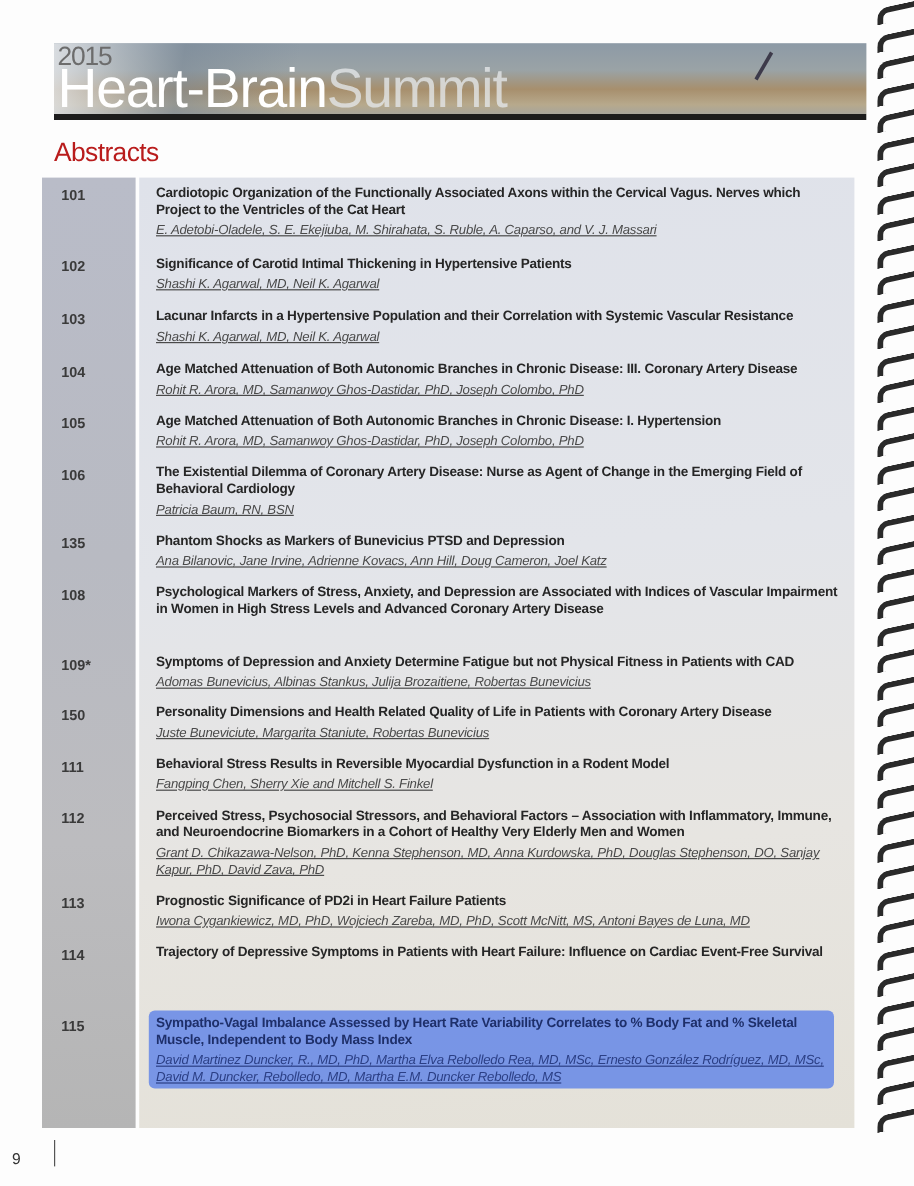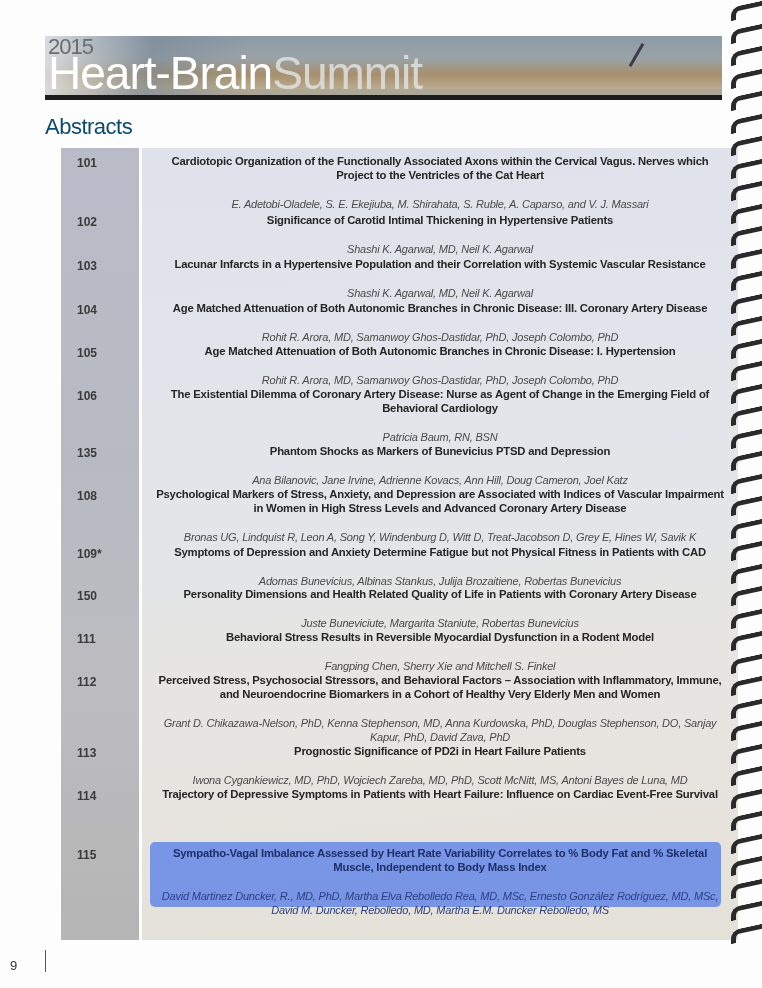--- a/index.html
+++ b/index.html
@@ -27,45 +27,45 @@
   .banner-year {
     position: absolute; left: 3px; top: -2px;
     font-size: 22px; color: #6c6c6c; letter-spacing: -1px; font-weight: 400;
   }
   .banner-title {
     position: absolute; left: 3px; top: 14px; font-size: 46px; line-height: 46px; color: #ffffff; letter-spacing: -1px;
   }
   .banner-title .summit { color: #e3e6e8; opacity: 0.8; }
 
   .section-heading {
-    position: absolute; left: 45px; top: 114px; font-size: 22px; color: #0c4a6e; letter-spacing: -0.5px;
+    position: absolute; left: 45px; top: 114px; font-size: 22px; color: #b91c1c; letter-spacing: -0.5px;
   }
 
   
   .table {
-    position: absolute; left: 61px; top: 148px; width: 677px; height: 639px; text-align: center;
+    position: absolute; left: 35px; top: 148px; width: 677px; height: 639px;
   }
   .num-col {
     position: absolute; left: 0; top: 0; width: 78px; height: 792px;
     background: linear-gradient(180deg, #b9bcc8 0%, #b8bac2 40%, #bcbcbf 70%, #b5b5b5 100%);
   }
   .content-col {
     position: absolute; left: 81px; top: 0; width: 596px; height: 792px;
     background: linear-gradient(175deg, #dfe2ea 0%, #e3e5ea 40%, #e7e5e1 70%, #e4e1d8 100%);
   }
   .row { position: absolute; left: 0; width: 677px; }
   .row-num {
     position: absolute; left: 16px; top: 2px; font-size: 12px; font-weight: bold; color: #3a3a3a;
   }
   .row-body { position: absolute; left: 95px; width: 568px; }
   .row-title {
     font-size: 11.3px; font-weight: bold; color: #262626; line-height: 14px; letter-spacing: -0.2px;
   }
   .row-authors {
-    font-size: 11px; font-style: italic; color: #4a4a4a; line-height: 14px; margin-top: 15px; letter-spacing: -0.2px;
+    font-size: 11px; font-style: italic; color: #4a4a4a; line-height: 14px; margin-top: 3px; letter-spacing: -0.2px; text-decoration: underline;
   }
   .highlight {
     position: absolute; left: 89px; top: 694px; width: 571px; height: 65px;
     background: #6f8ee6; border-radius: 5px; opacity: 0.92;
   }
   .row.hl .row-title { color: #1e2f6a; }
   .row.hl .row-authors { color: #2b3f85; }
 
   
   .spiral { position: absolute; right: 0; top: 0; width: 30px; height: 940px; }
@@ -143,21 +143,20 @@
       <div class="row-num">135</div>
       <div class="row-body">
           <div class="row-title">Phantom Shocks as Markers of Bunevicius PTSD and Depression</div>
           <div class="row-authors">Ana Bilanovic, Jane Irvine, Adrienne Kovacs, Ann Hill, Doug Cameron, Joel Katz</div>
         </div>
     </div>
     <div class="row" style="top:339px">
       <div class="row-num">108</div>
       <div class="row-body">
           <div class="row-title">Psychological Markers of Stress, Anxiety, and Depression are Associated with Indices of Vascular Impairment in Women in High Stress Levels and Advanced Coronary Artery Disease</div>
-          <div class="row-authors">Bronas UG, Lindquist R, Leon A, Song Y, Windenburg D, Witt D, Treat-Jacobson D, Grey E, Hines W, Savik K</div>
         </div>
     </div>
     <div class="row" style="top:397px">
       <div class="row-num">109*</div>
       <div class="row-body">
           <div class="row-title">Symptoms of Depression and Anxiety Determine Fatigue but not Physical Fitness in Patients with CAD</div>
           <div class="row-authors">Adomas Bunevicius, Albinas Stankus, Julija Brozaitiene, Robertas Bunevicius</div>
         </div>
     </div>
     <div class="row" style="top:439px">

